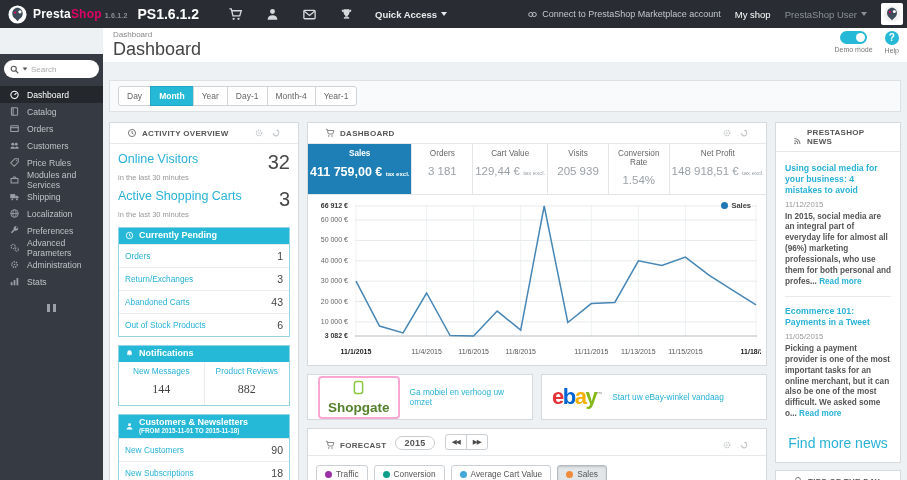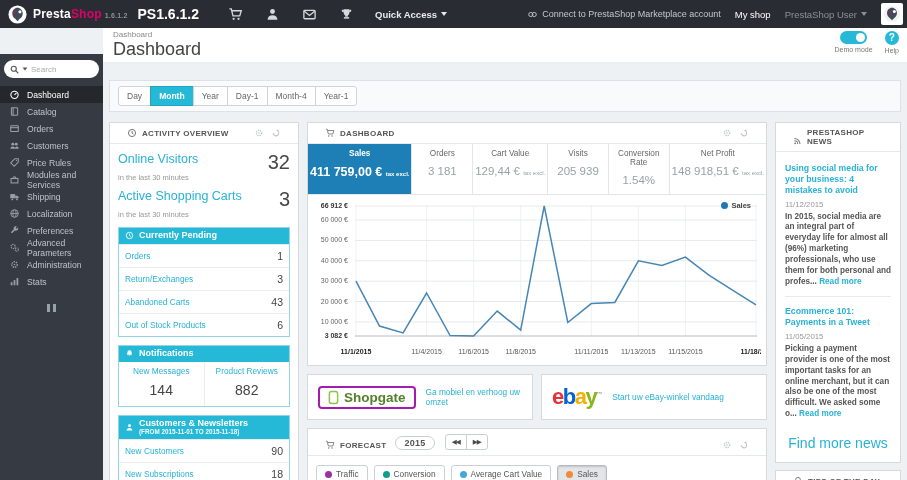--- a/index.html
+++ b/index.html
@@ -86,21 +86,21 @@
 .dt-bar .bar-text { line-height:1.1; }
 .dt-bar .bar-sub { display:block; font-size:6.3px; font-weight:bold; opacity:.95; }
 .dt-row { display:flex; justify-content:space-between; align-items:center; padding:5px 6px; border-top:1px solid #e9ecee; cursor:pointer; }
 .dt-row:first-of-type { border-top:0; }
 .dt-row .l { font-size:8.3px; color:#28b2d7; }
 .dt-row .v { font-size:10.5px; color:#444; }
 .notif-cols { display:flex; }
 .notif-cell { flex:1; text-align:center; cursor:pointer; }
 .notif-cell + .notif-cell { border-left:1px solid #e9ecee; }
 .notif-cell .l { font-size:8.3px; color:#28b2d7; padding:4px 0 2px; }
-.notif-cell .v { font-size:14px; color:#444; padding:4px 0 8px; }
+.notif-cell .v { font-size:12px; color:#444; padding:4px 0 8px;font-family:Liberation Serif, serif; }
 
 
 .metrics { display:flex; border-bottom:1px solid #e3e6e8; }
 .metric { flex:1; text-align:center; padding:5px 2px 8px; border-right:1px solid #e3e6e8; cursor:pointer; }
 .metric:last-child { border-right:0; }
 .metric .ml { font-size:8.2px; color:#666; margin-bottom:7px; }
 .metric .mv { font-size:11.5px; color:#9aa1a7; white-space:nowrap; }
 .metric .mv small { font-size:6px; }
 .metric.active { background:#1d7fb5; }
 .metric.active .ml { color:#fff; font-weight:bold; }
@@ -112,21 +112,21 @@
 #plot { position:absolute; left:44px; top:6px; right:4px; height:132px; }
 #xlabs { position:absolute; left:0; right:0; bottom:0; height:14px; }
 .xlab { position:absolute; width:52px; text-align:center; font-size:7px; color:#555; bottom:2px; }
 .xlab.b { font-weight:bold; color:#222; }
 .legend { position:absolute; top:2px; right:10px; font-size:7.5px; font-weight:bold; color:#444; display:flex; align-items:center; gap:3px; }
 .legend i { width:7px; height:7px; border-radius:50%; background:#1f77b4; display:inline-block; }
 
 
 .ads-row { display:flex; gap:8px; margin-top:8px; }
 .ad-card { flex:1; background:#fff; border:1px solid #d6dadd; height:46px; display:flex; align-items:center; gap:10px; padding:0 10px; }
-.shopgate-logo { border:2px solid #a21caf; border-radius:4px; padding:2px 8px; display:flex; align-items:center; gap:5px; color:#55812c; font-size:13.5px; font-weight:bold; }
+.shopgate-logo { border:2px solid #f9a8d4; border-radius:4px; padding:2px 8px; display:flex; align-items:center; gap:5px; color:#55812c; font-size:13.5px; font-weight:bold;flex-direction:column; }
 .shopgate-logo svg { width:11px; height:15px; color:#8dc63f; }
 .ad-link { font-size:8.3px; color:#28b2d7; cursor:pointer; }
 .ebay-logo { font-size:22px; font-weight:bold; letter-spacing:-1.5px; font-family:"Liberation Sans",sans-serif; }
 .ebay-logo sup { font-size:6px; color:#999; letter-spacing:0; }
 
 
 .forecast { margin-top:8px; }
 .year-pill { border:1px solid #c9ced2; border-radius:9px; background:#fff; font-size:9px; font-weight:bold; color:#555; padding:1px 8px; margin-left:4px; cursor:pointer; }
 .nav-group { display:flex; margin-left:6px; }
 .nav-btn { border:1px solid #c9ced2; background:#fff; color:#4a4a4a; font-size:6.5px; letter-spacing:-1px; padding:3px 6px; margin-left:-1px; cursor:pointer; }

